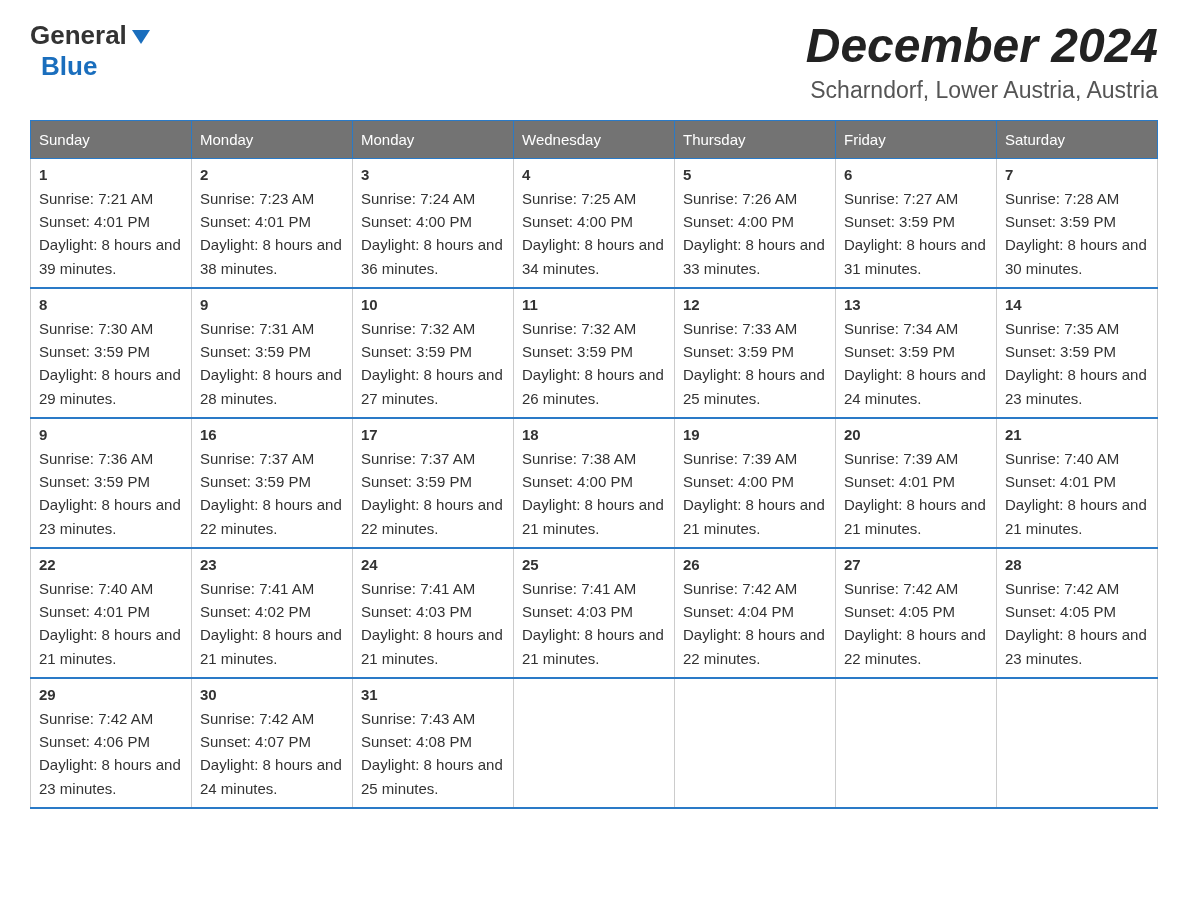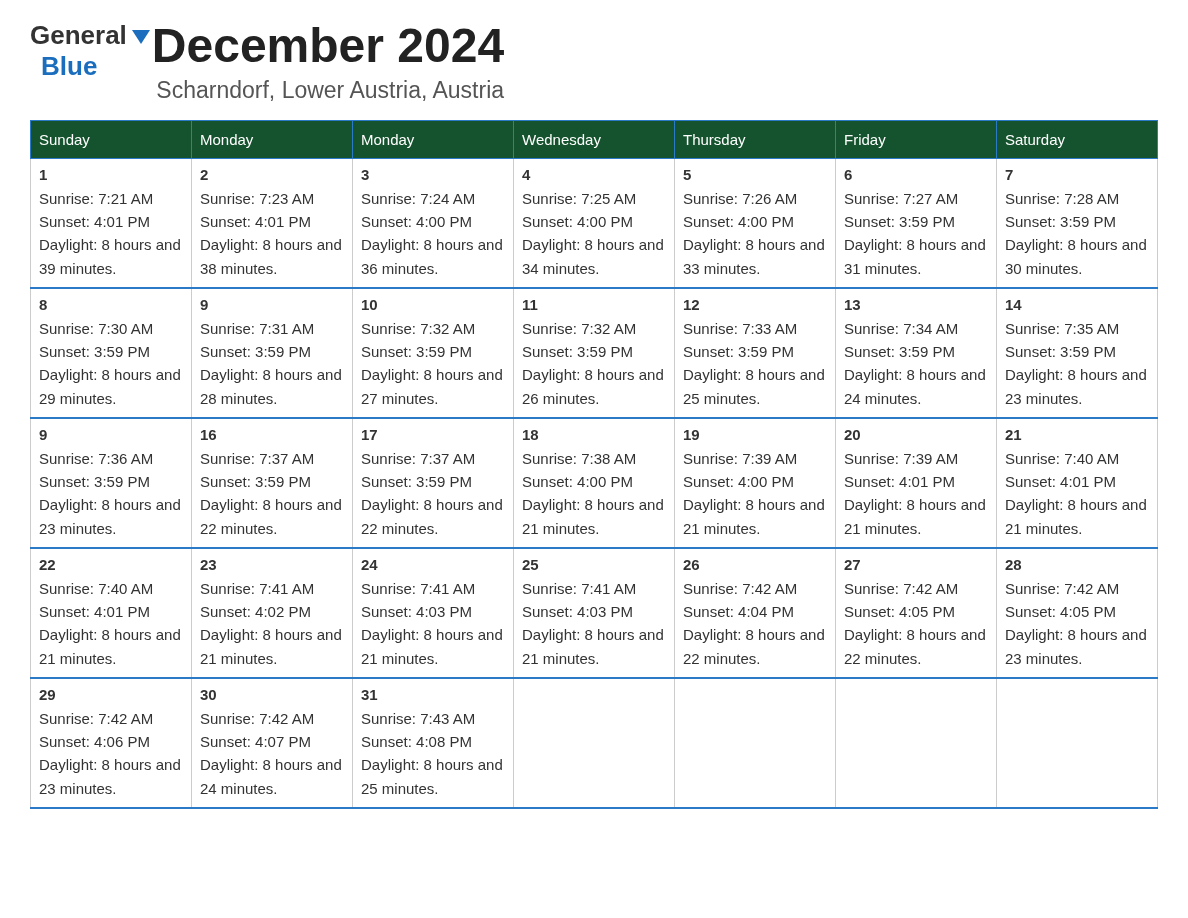--- a/index.html
+++ b/index.html
@@ -5,21 +5,21 @@
     * { box-sizing: border-box; margin: 0; padding: 0; }
     body {
       font-family: Arial, sans-serif;
       background: #fff;
       padding: 20px 30px;
       width: 1188px;
       min-height: 918px;
     }
     .header {
       display: flex;
-      justify-content: flex-start;
+      justify-content: space-between;
       align-items: flex-start;
       margin-bottom: 16px;
     }
     .logo-text-general {
       font-size: 26px;
       font-weight: bold;
       color: #333;
     }
     .logo-text-blue {
       font-size: 26px;
@@ -27,33 +27,34 @@
       color: #1a6ebd;
     }
     .title-block {
       text-align: right;
     }
     .month-title {
       font-size: 48px;
       font-weight: bold;
       color: #222;
       line-height: 1.1;
+      font-style: italic;
     }
     .subtitle {
       font-size: 23px;
       color: #555;
       margin-top: 4px;
     }
     table {
       width: 100%;
       border-collapse: collapse;
       margin-top: 8px;
     }
     thead tr th {
-      background-color: #14532d;
+      background-color: #737373;
       color: #fff;
       font-size: 15px;
       font-weight: normal;
       padding: 10px 8px;
       text-align: left;
       border: 1px solid #2a7ac7;
     }
     tbody tr td {
       vertical-align: top;
       border: 1px solid #ccc;

